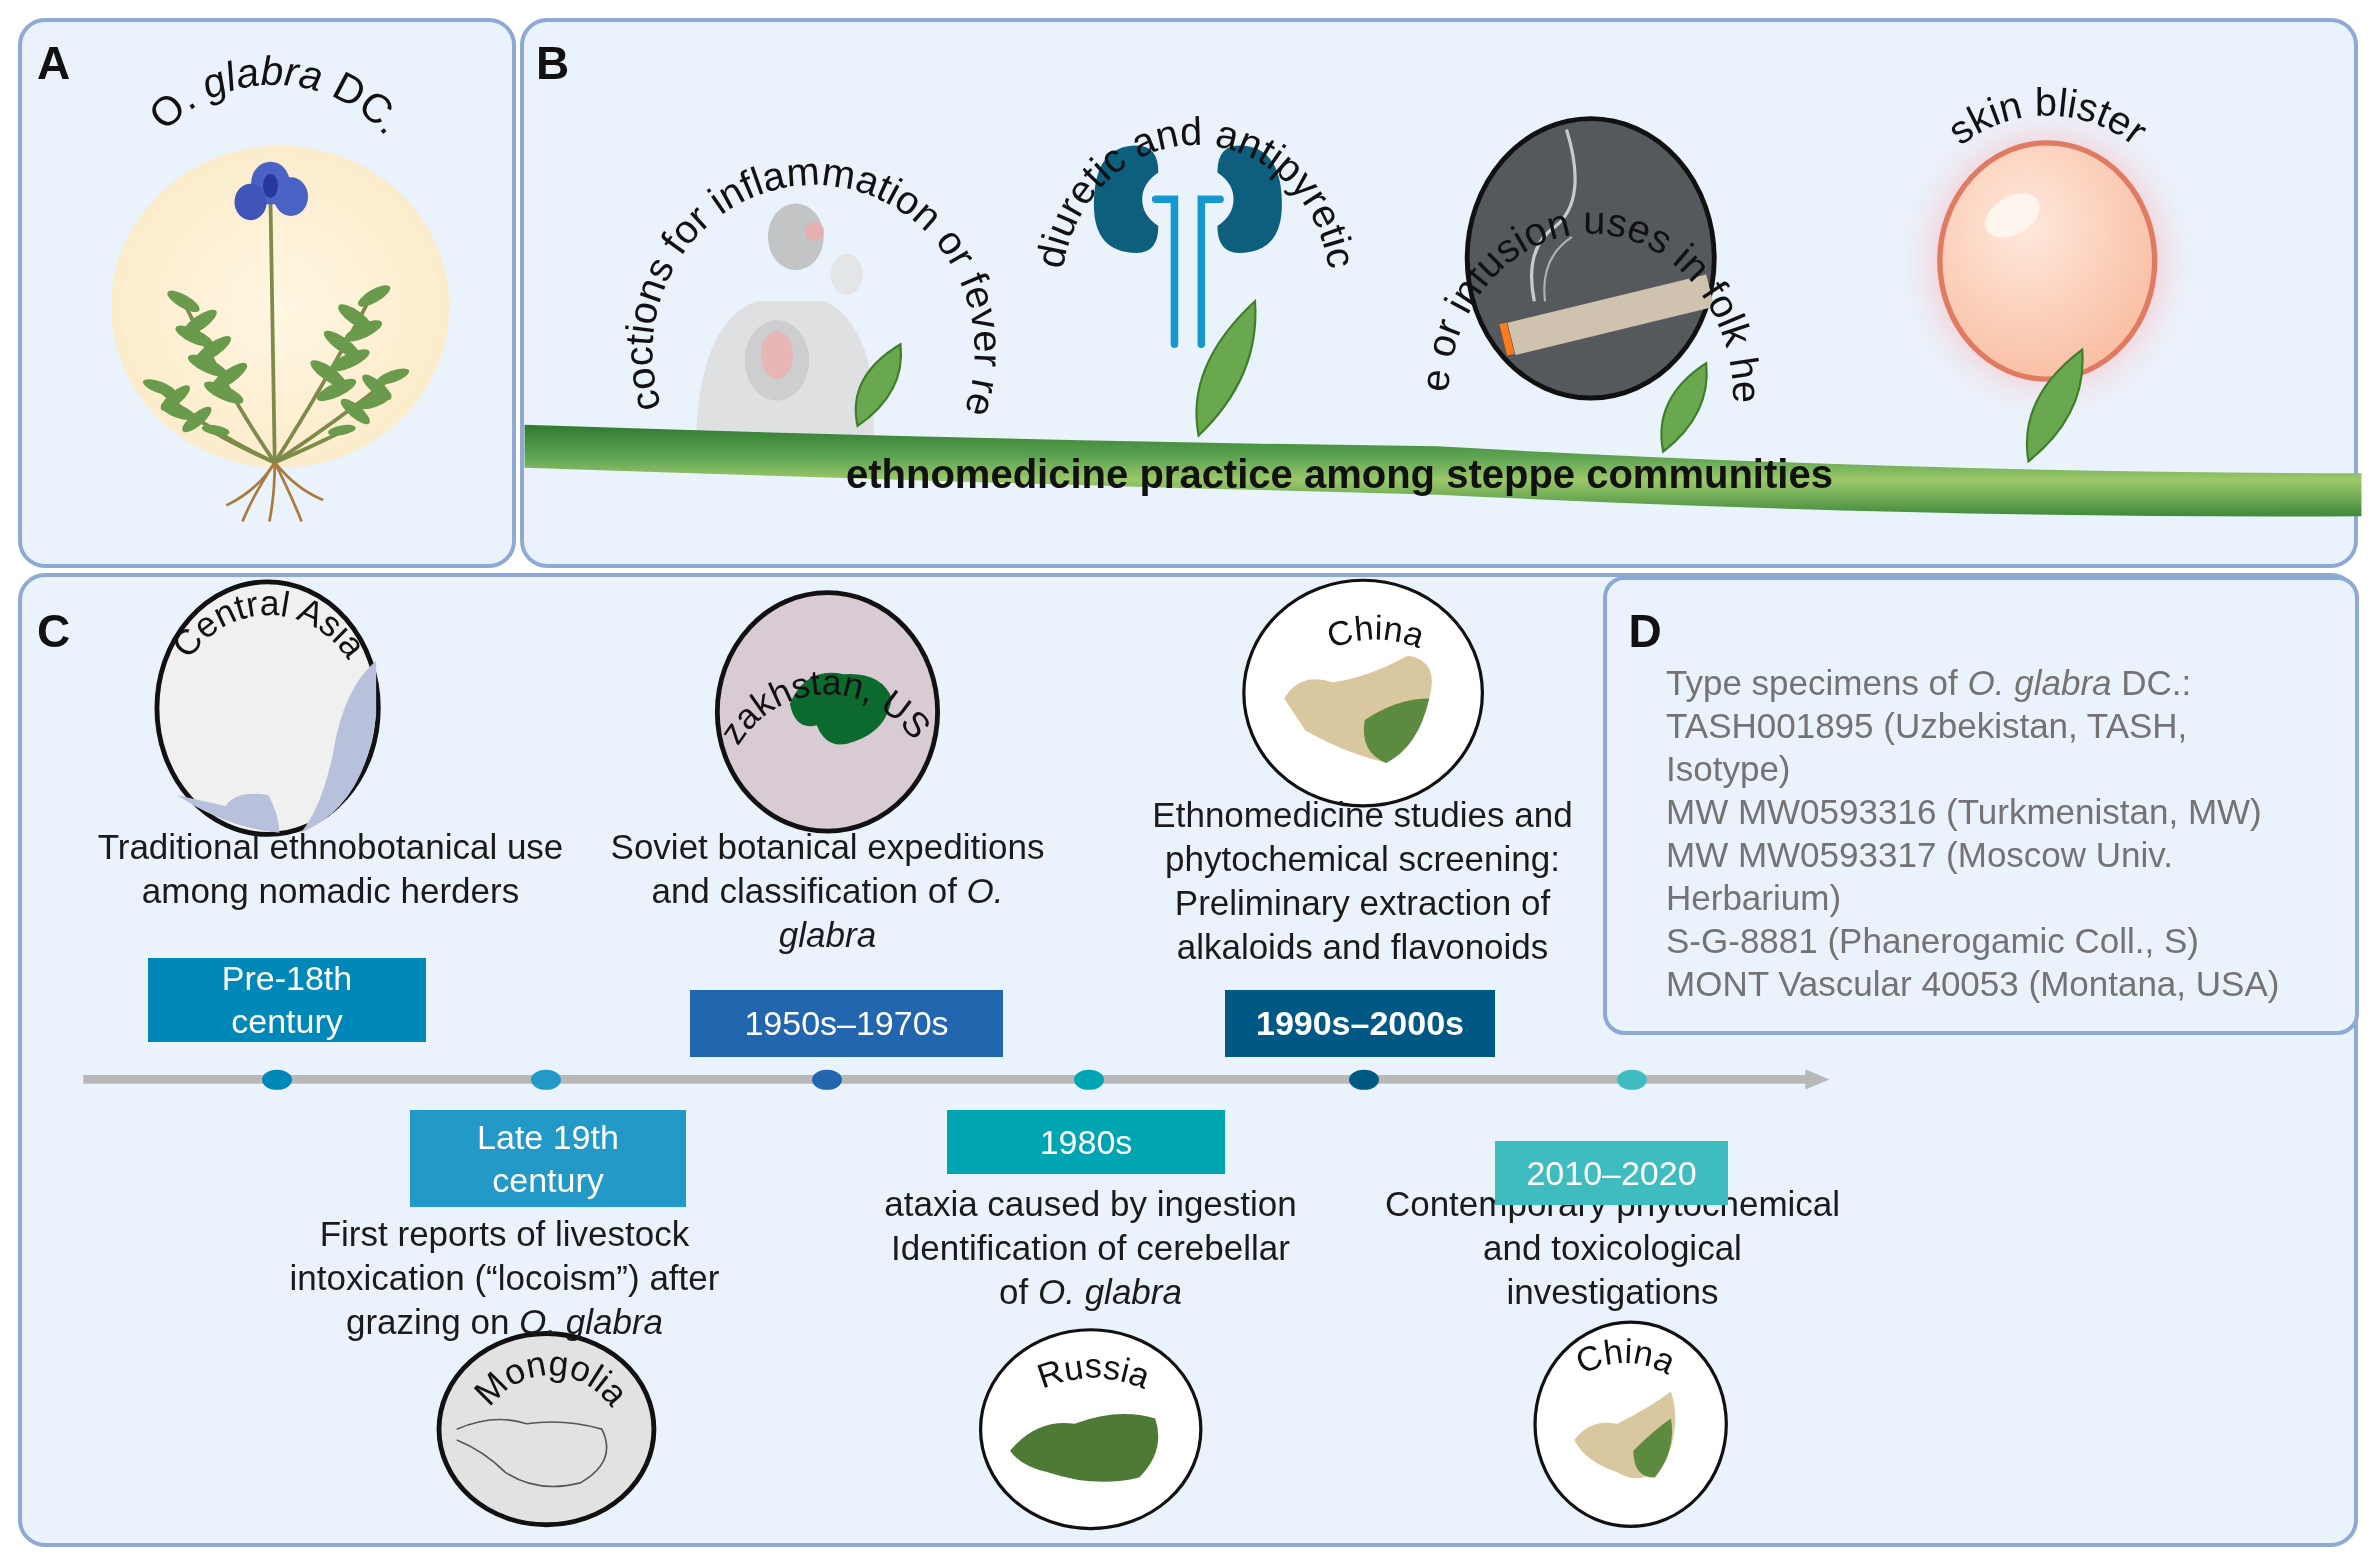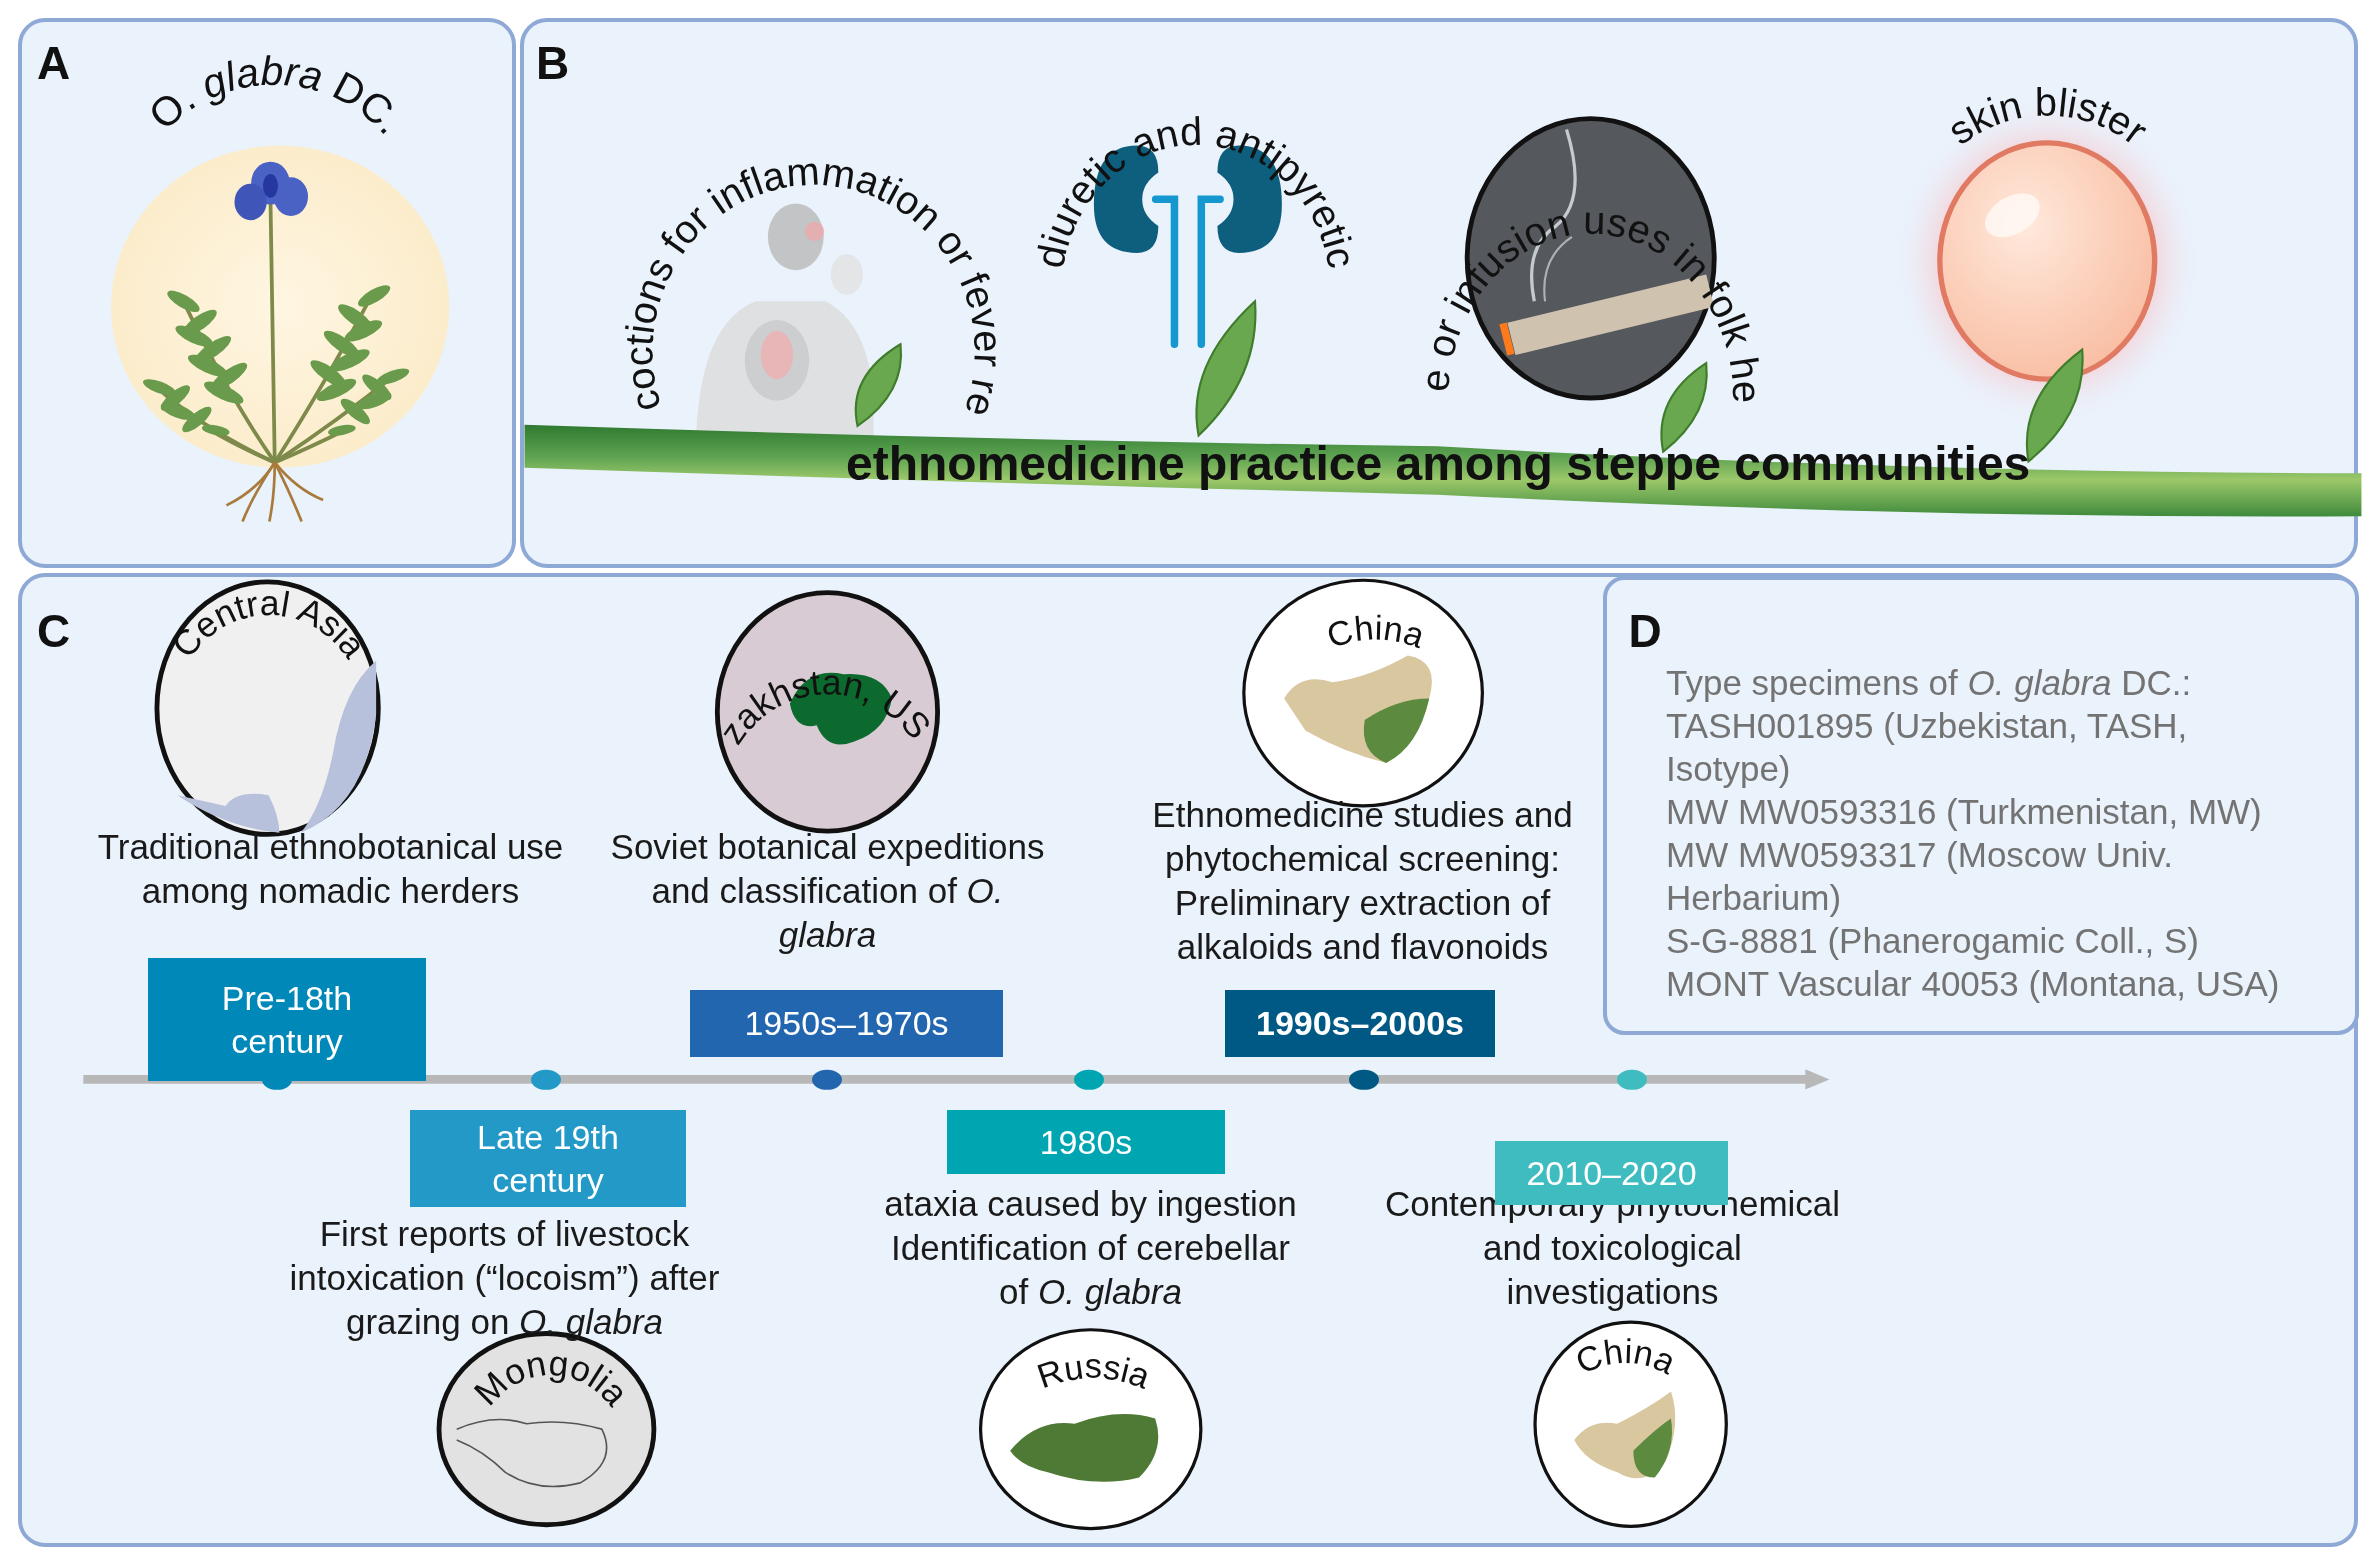--- a/index.html
+++ b/index.html
@@ -8,21 +8,21 @@
   .panel { position: absolute; background: #eaf2fc; border: 4.3px solid #8fa9d6; border-radius: 27px; box-sizing: border-box; }
   .plabel { position: absolute; font-weight: bold; font-size: 46px; color: #111; }
   .abs { position: absolute; }
   svg text { font-family: "Liberation Sans", "DejaVu Sans", sans-serif; }
   .desc { position: absolute; text-align: center; font-size: 35px; line-height: 44px; color: #1a1a1a; }
   .datebox { position: absolute; color: #fff; font-size: 34px; line-height: 43px; text-align: center;
              display: flex; align-items: center; justify-content: center; }
   .dot { position: absolute; width: 30px; height: 20.4px; border-radius: 50%; transform: translate(-50%, -50%); }
   .dlist { position: absolute; font-size: 35px; line-height: 43px; color: #737373; }
   .dlist div { white-space: nowrap; }
-  .vine-text { position: absolute; font-weight: bold; font-size: 48px; color: #111; white-space: nowrap; }
+  .vine-text { position: absolute; font-weight: bold; font-size: 40px; color: #111; white-space: nowrap; margin-top: 16px; }
 </style>
 </head>
 <body>
 
 <div class="panel" style="left:18px; top:18px; width:498px; height:550px;">
   <div class="plabel" style="left:15px; top:14px;">A</div>
   <svg class="abs" style="left:0; top:0;" width="498" height="550" viewBox="0 0 926 1024">
     <defs>
       <path id="arcA" d="M230,260 A260,240 0 0 1 710,270"></path>
       <radialGradient id="sunG" cx="50%" cy="50%" r="50%">
@@ -270,21 +270,21 @@
     <div><span>ataxia caused by ingestion</span></div>
     <div><span>Identification of cerebellar</span></div>
     <div><span>of </span><i>O. glabra</i></div>
   </div>
 <div class="desc" style="left:1344px; top:1182px; width:537px;">
     <div><span>Contemporary phytochemical</span></div>
     <div><span>and toxicological</span></div>
     <div><span>investigations</span></div>
   </div>
 
-<div class="datebox" style="left: 148px; top: 958px; width: 278px; height: 123px; background: rgb(0, 136, 184);">
+<div class="datebox" style="left: 148px; top: 958px; width: 278px; height: 84px; background: rgb(0, 136, 184);">
     <div>
       <div>Pre-18th</div>
       <div>century</div>
     </div>
   </div>
 <div class="datebox" style="left: 410px; top: 1110px; width: 276px; height: 97px; background: rgb(34, 153, 198);">
     <div>
       <div>Late 19th</div>
       <div>century</div>
     </div>

